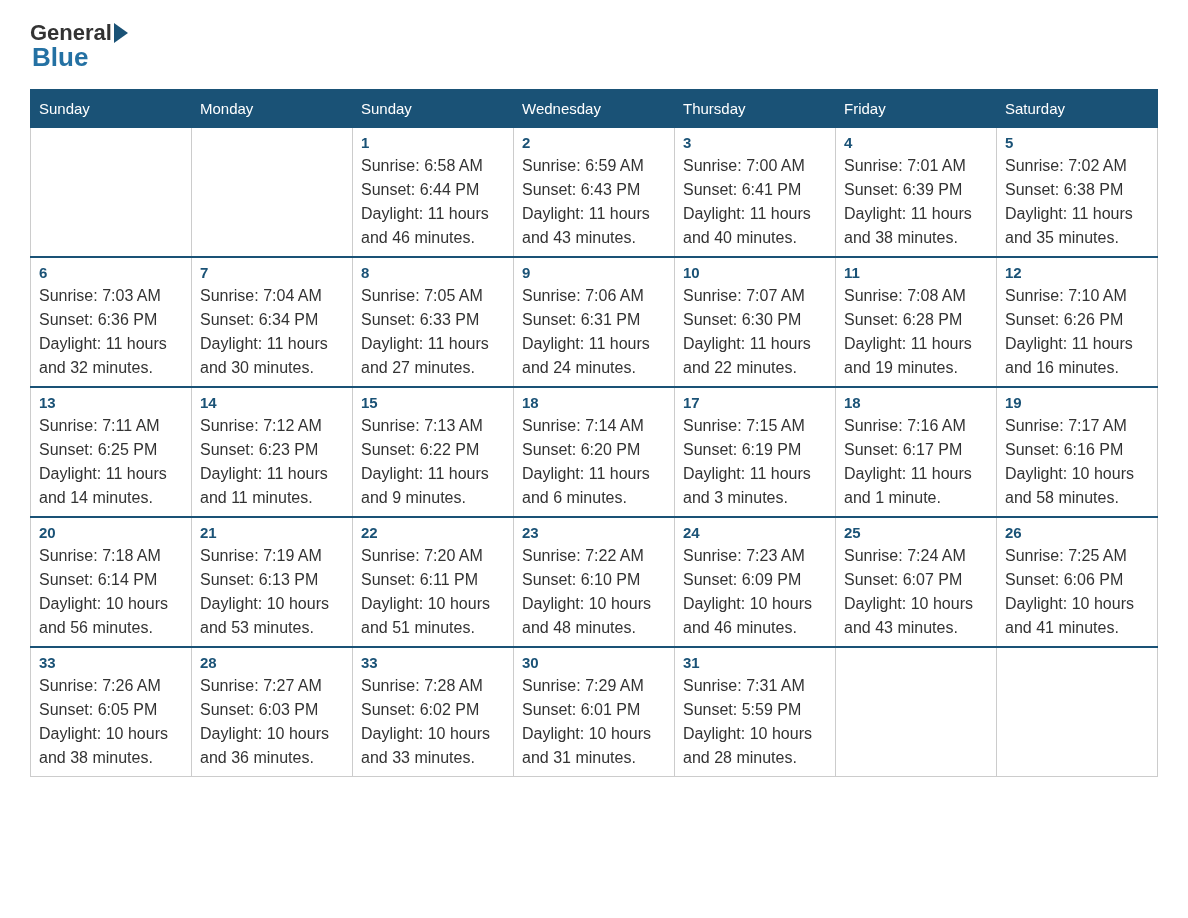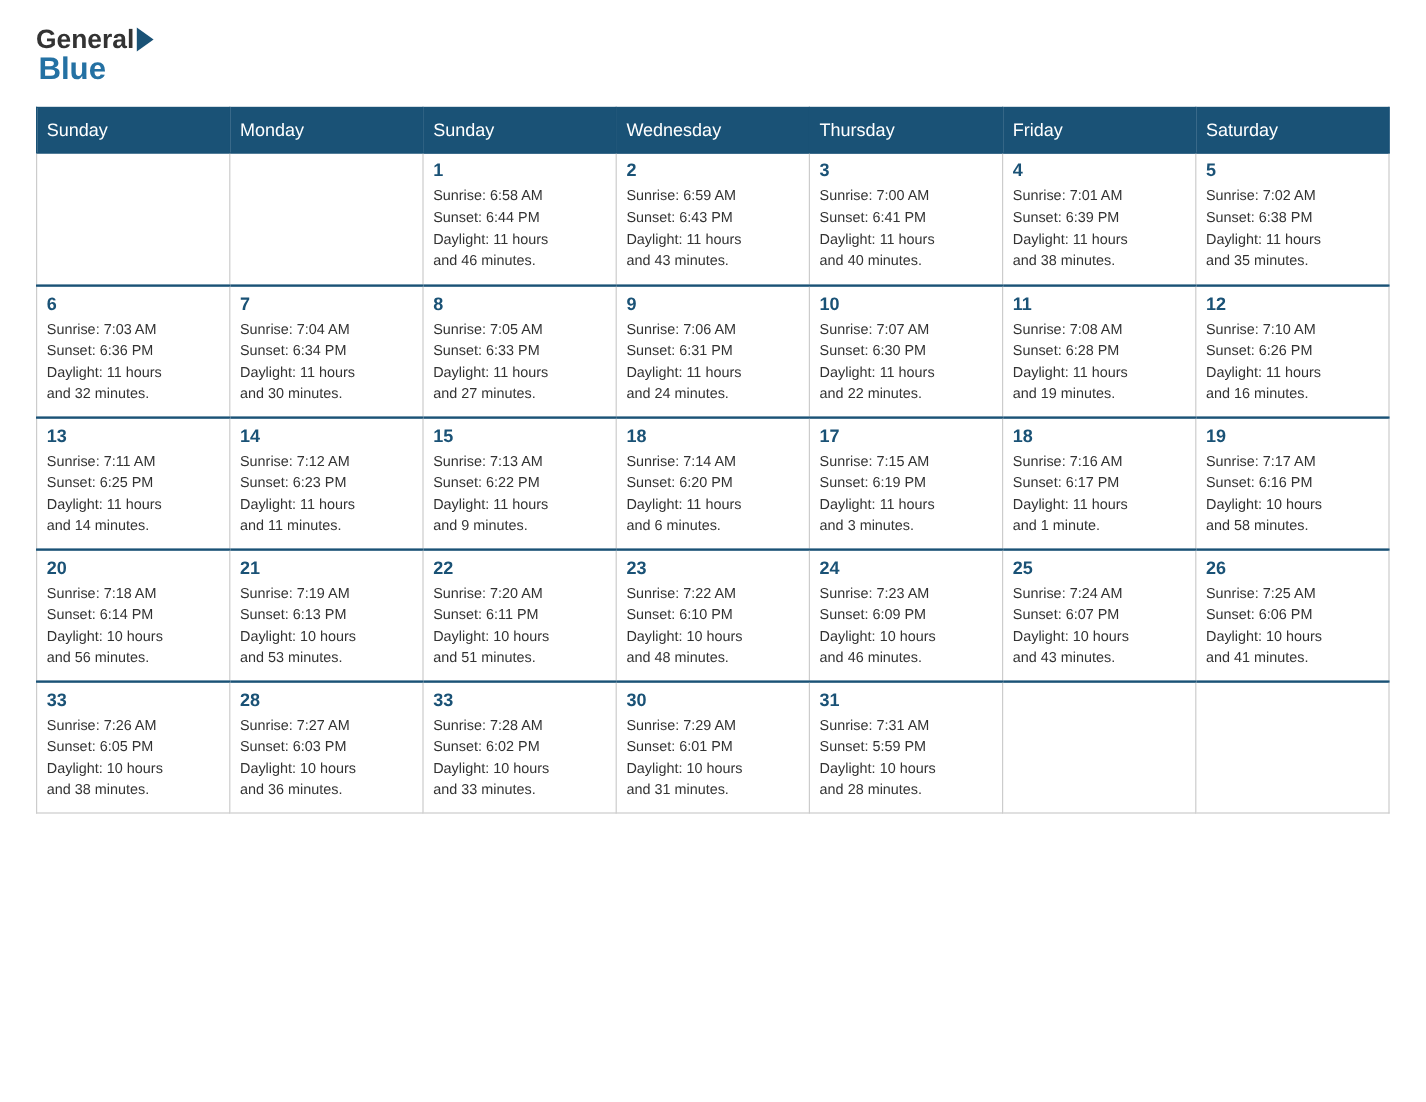--- a/index.html
+++ b/index.html
@@ -84,21 +84,21 @@
       height: 110px;
     }
     .day-number {
       font-size: 15px;
       font-weight: bold;
       color: #1a5276;
       display: block;
       margin-bottom: 3px;
     }
     .day-info {
-      font-size: 12px;
+      font-size: 16px;
       color: #333;
       line-height: 1.5;
     }
     .empty-cell {
       background: #fff;
     }
     .row-divider td {
       border-top: 2px solid #1a5276;
     }
   </style>

